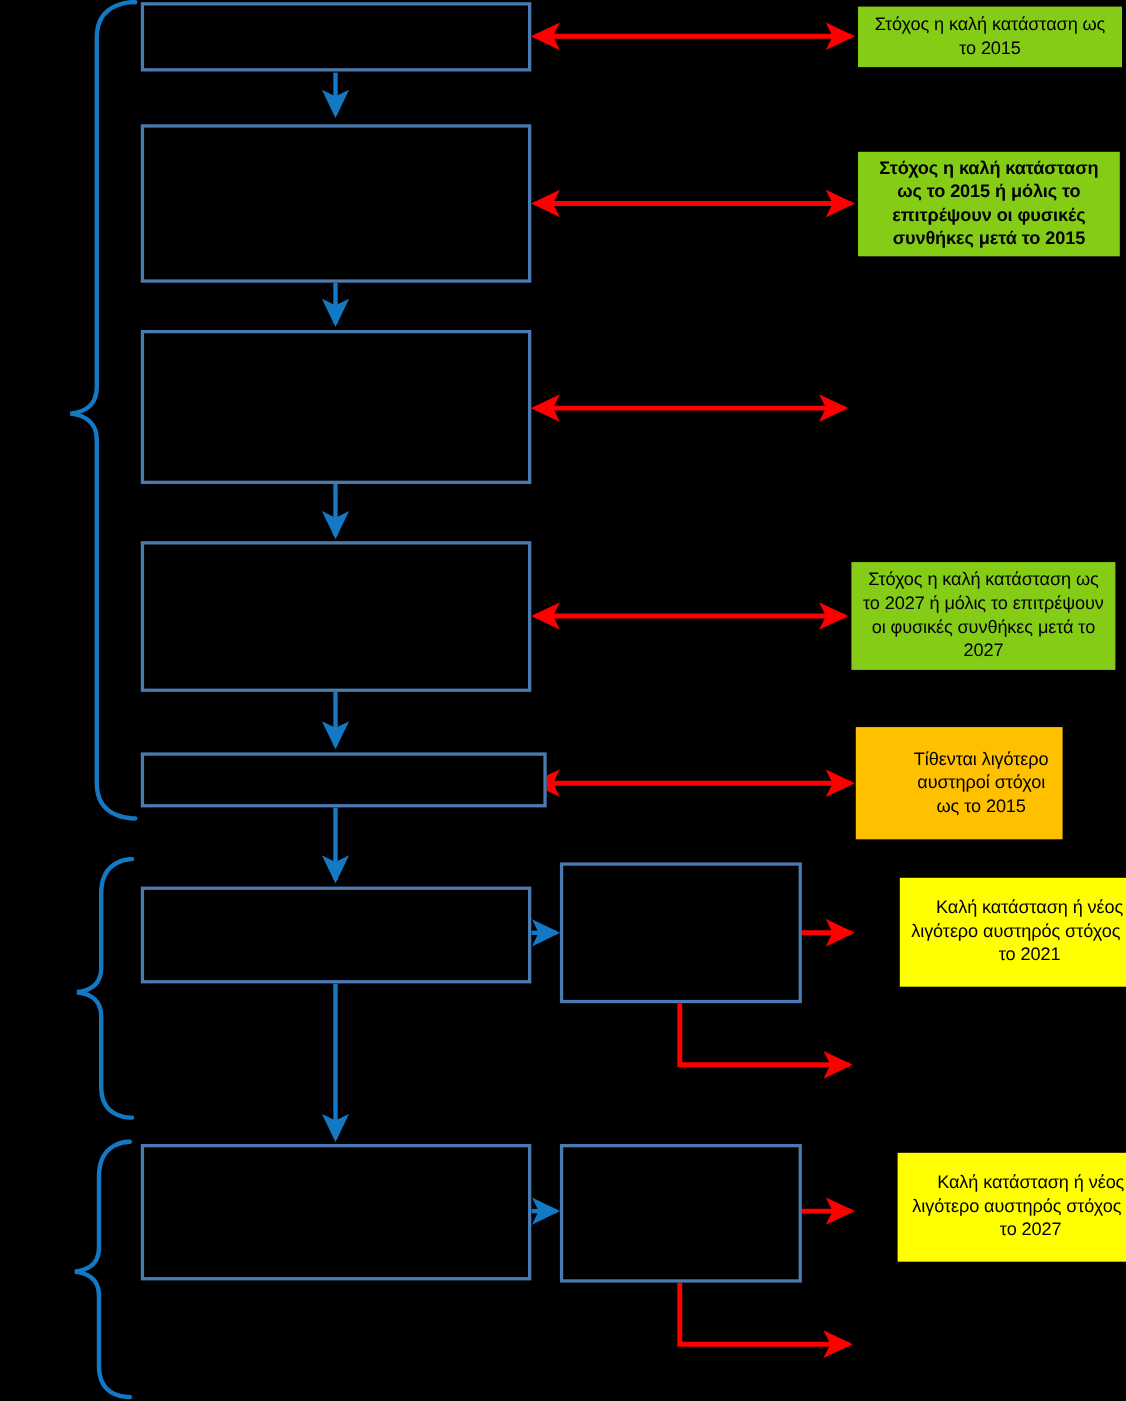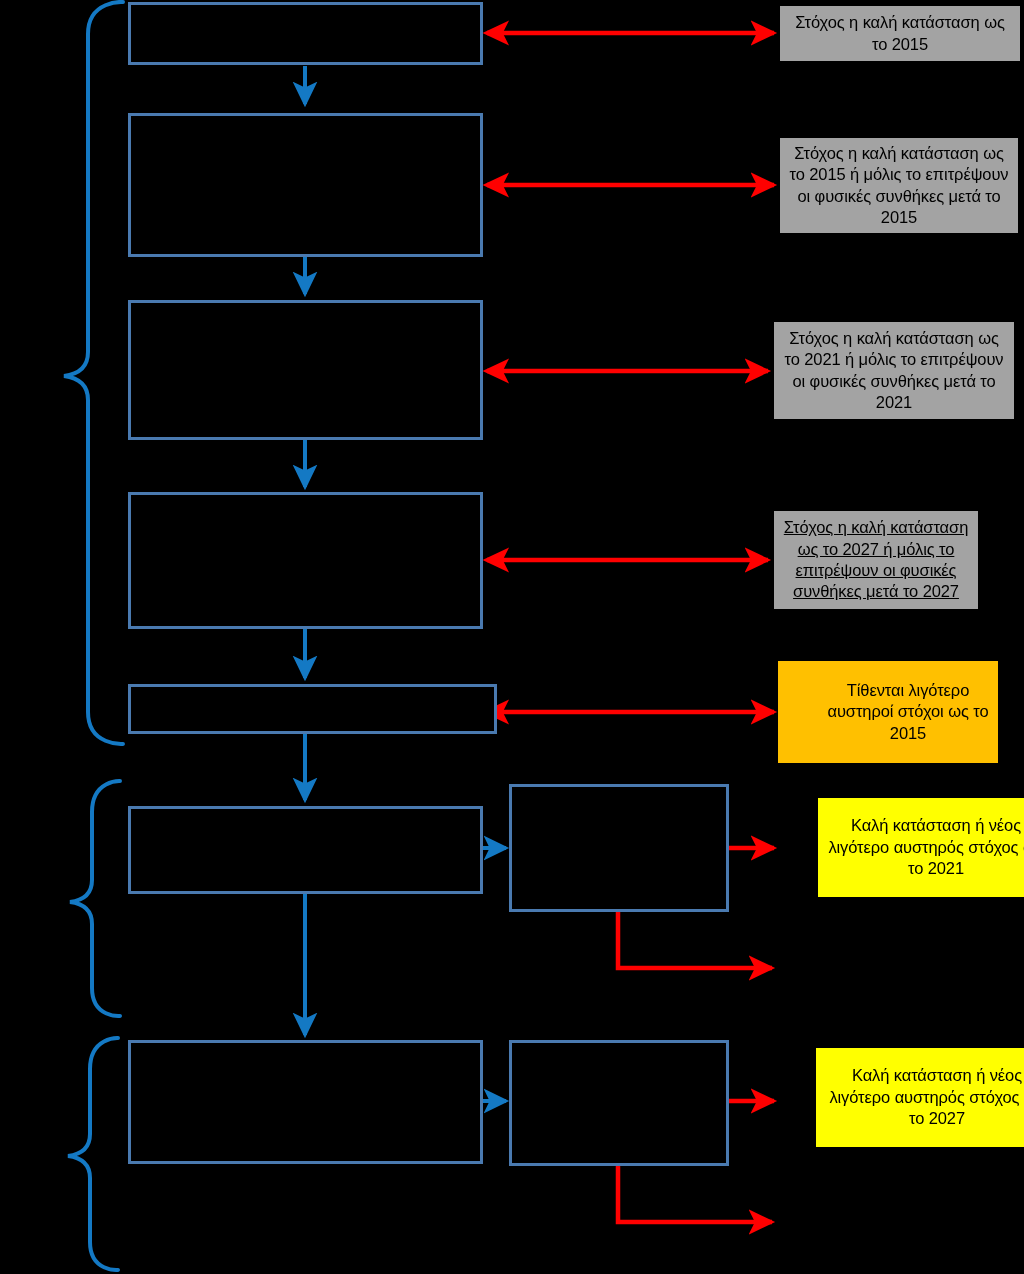--- a/index.html
+++ b/index.html
@@ -48,21 +48,21 @@
     display: flex;
     align-items: center;
     justify-content: center;
     text-align: center;
     color: #000000;
     font-size: 16.5px;
     line-height: 1.30;
     padding: 4px 8px;
     letter-spacing: -0.1px;
   }
-  .outcome.green  { background: #a3a3a3; }
+  .outcome.green  { background: #84cc16; }
   .outcome.orange { background: #FFC000; }
   .outcome.yellow { background: #FFFF00; margin-left: 40px; }
   .outcome span { display: block; width: 100%; }
 </style>
 </head>
 <body>
 
 <div id="canvas">
 
   <svg class="layer" viewBox="0 0 1024 1274" width="1024" height="1274" xmlns="http://www.w3.org/2000/svg">
@@ -179,33 +179,30 @@
   </div>
 
   <div class="proc-box" style="left:509px; top:1040px; width:220px; height:126px;">
     <span class="proc-label"></span>
   </div>
 
   <div class="outcome green" style="left:780px; top:6px; width:240px; height:55px;">
     <span>Στόχος η καλή κατάσταση ως το 2015</span>
   </div>
 
-  <div class="outcome green" style="left:780px; top:138px; width:238px; height:95px;">
+  <div class="outcome green" style="left:780px; top:138px; width:238px; height:95px;font-weight:bold;">
     <span>Στόχος η καλή κατάσταση ως το 2015 ή μόλις το επιτρέψουν οι φυσικές συνθήκες μετά το 2015</span>
   </div>
 
-  <div class="outcome green" style="left:774px; top:322px; width:240px; height:97px;">
-    <span>Στόχος η καλή κατάσταση ως το 2021 ή μόλις το επιτρέψουν οι φυσικές συνθήκες μετά το 2021</span>
-  </div>
-
-  <div class="outcome green" style="left:774px; top:511px; width:204px; height:98px;text-decoration:underline;">
+
+  <div class="outcome green" style="left:774px; top:511px; width:240px; height:98px;">
     <span>Στόχος η καλή κατάσταση ως το 2027 ή μόλις το επιτρέψουν οι φυσικές συνθήκες μετά το 2027</span>
   </div>
 
-  <div class="outcome orange" style="left:778px; top:661px; width:220px; height:102px;padding-left:48px;">
+  <div class="outcome orange" style="left:778px; top:661px; width:188px; height:102px;padding-left:48px;">
     <span>Τίθενται λιγότερο αυστηροί στόχοι ως το 2015</span>
   </div>
 
   <div class="outcome yellow" style="left:778px; top:798px; width:236px; height:99px;">
     <span>Καλή κατάσταση ή νέος λιγότερο αυστηρός στόχος ως το 2021</span>
   </div>
 
 
   <div class="outcome yellow" style="left:776px; top:1048px; width:238px; height:99px;padding-left:12px;">
     <span>Καλή κατάσταση ή νέος λιγότερο αυστηρός στόχος ως το 2027</span>

